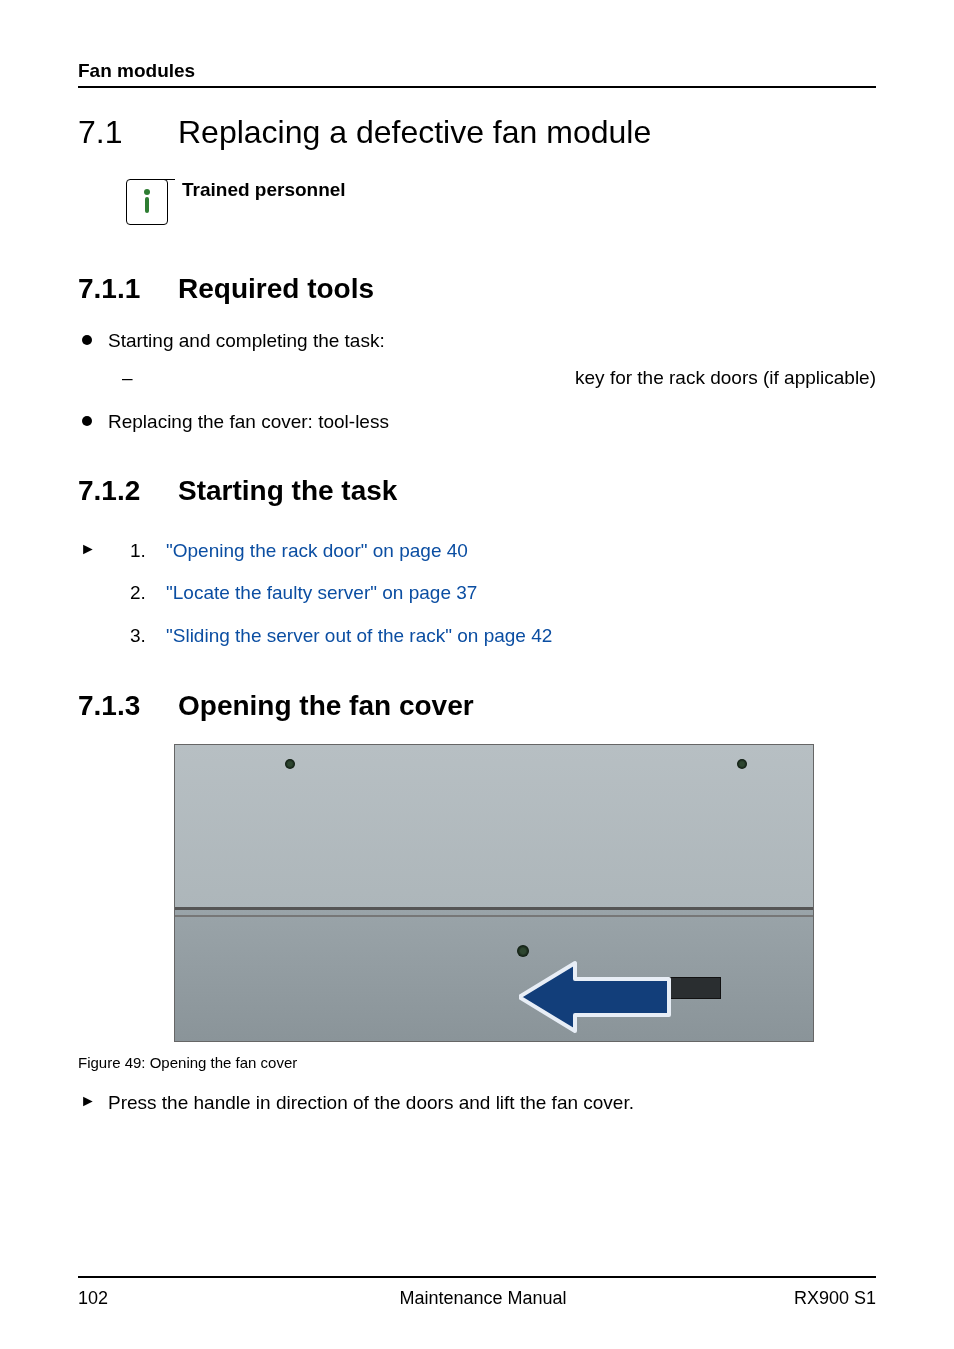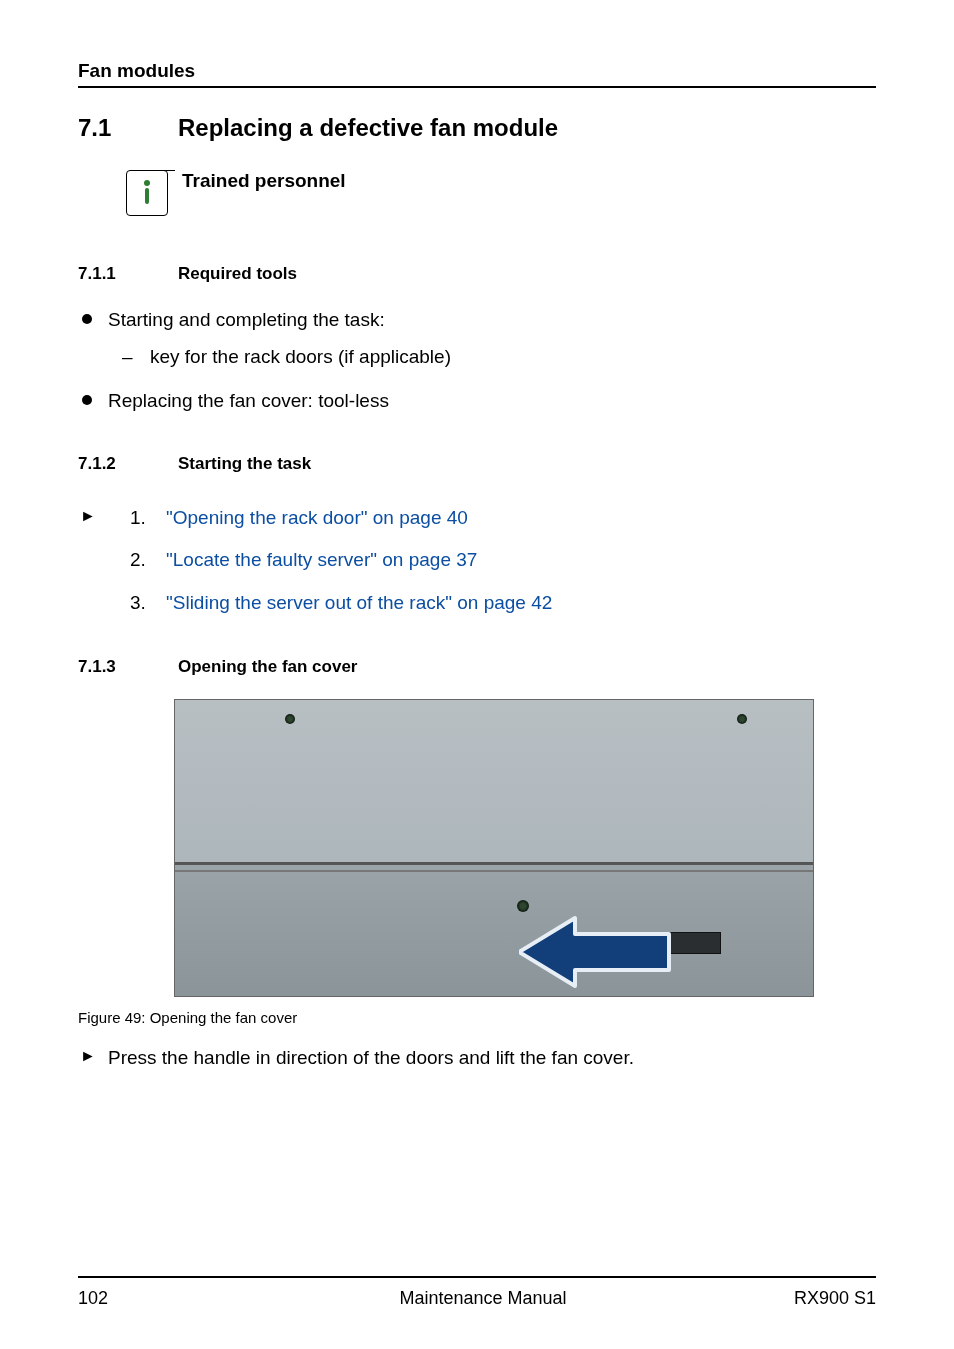--- a/index.html
+++ b/index.html
@@ -22,22 +22,22 @@
     font-size: 19px;
     font-weight: bold;
     margin-bottom: 4px;
   }
   .divider {
     border: none;
     border-top: 2px solid #000;
     margin: 0 0 26px 0;
   }
   h1.h1 {
-    font-size: 24px;
-    font-weight: bold;
+    font-size: 32px;
+    font-weight: normal;
     margin: 0 0 28px 0;
     display: flex;
     align-items: baseline;
   }
   h1.h1 .num { width: 100px; display:inline-block; }
   .note-row {
     display: flex;
     align-items: flex-start;
     margin-bottom: 48px;
     padding-left: 48px;
@@ -63,21 +63,21 @@
     width: 28px;
     height: 1px;
     background: #000;
   }
   .note-text {
     font-size: 19px;
     font-weight: bold;
     padding-top: 0px;
   }
   h2.h2 {
-    font-size: 17px;
+    font-size: 28px;
     font-weight: bold;
     margin: 0 0 22px 0;
     display: flex;
     align-items: flex-start;
   }
   h2.h2 .num { width: 100px; display:inline-block; }
   ul.bullets {
     list-style: none;
     padding: 0;
     margin: 0 0 28px 0;
@@ -96,20 +96,21 @@
     top: 8px;
     width: 10px;
     height: 10px;
     background: #000;
     border-radius: 50%;
   }
   ul.sub {
     list-style: none;
     padding: 0;
     margin: 8px 0 16px 0;
+    text-align: right;
   }
   ul.sub > li {
     position: relative;
     padding-left: 42px;
     font-size: 19px;
     line-height: 1.5;
     margin-bottom: 6px;
   }
   ul.sub > li::before {
     content: "–";

